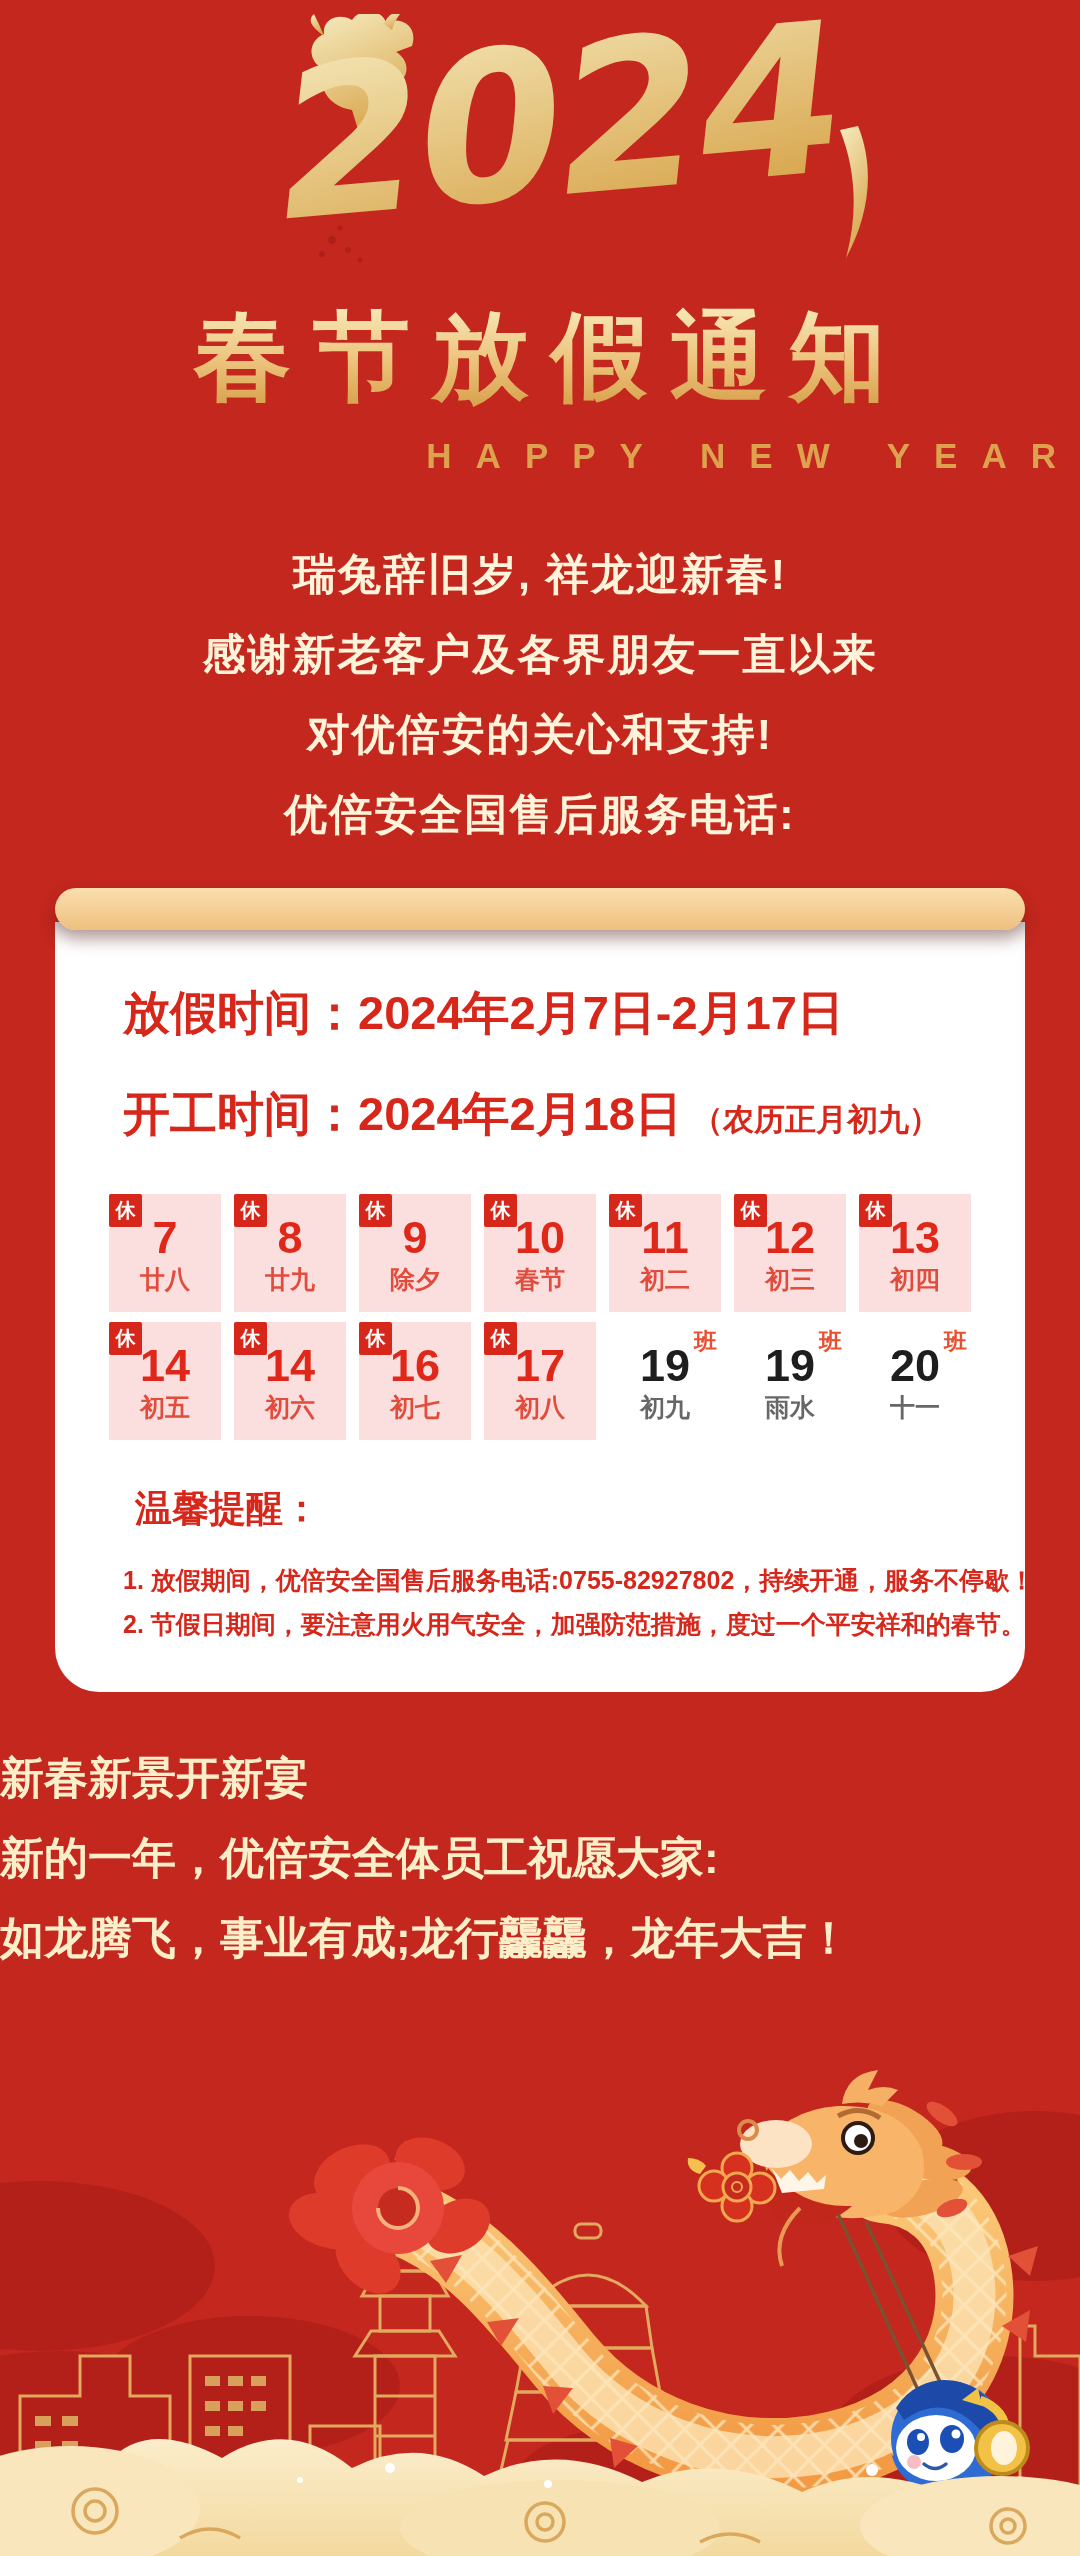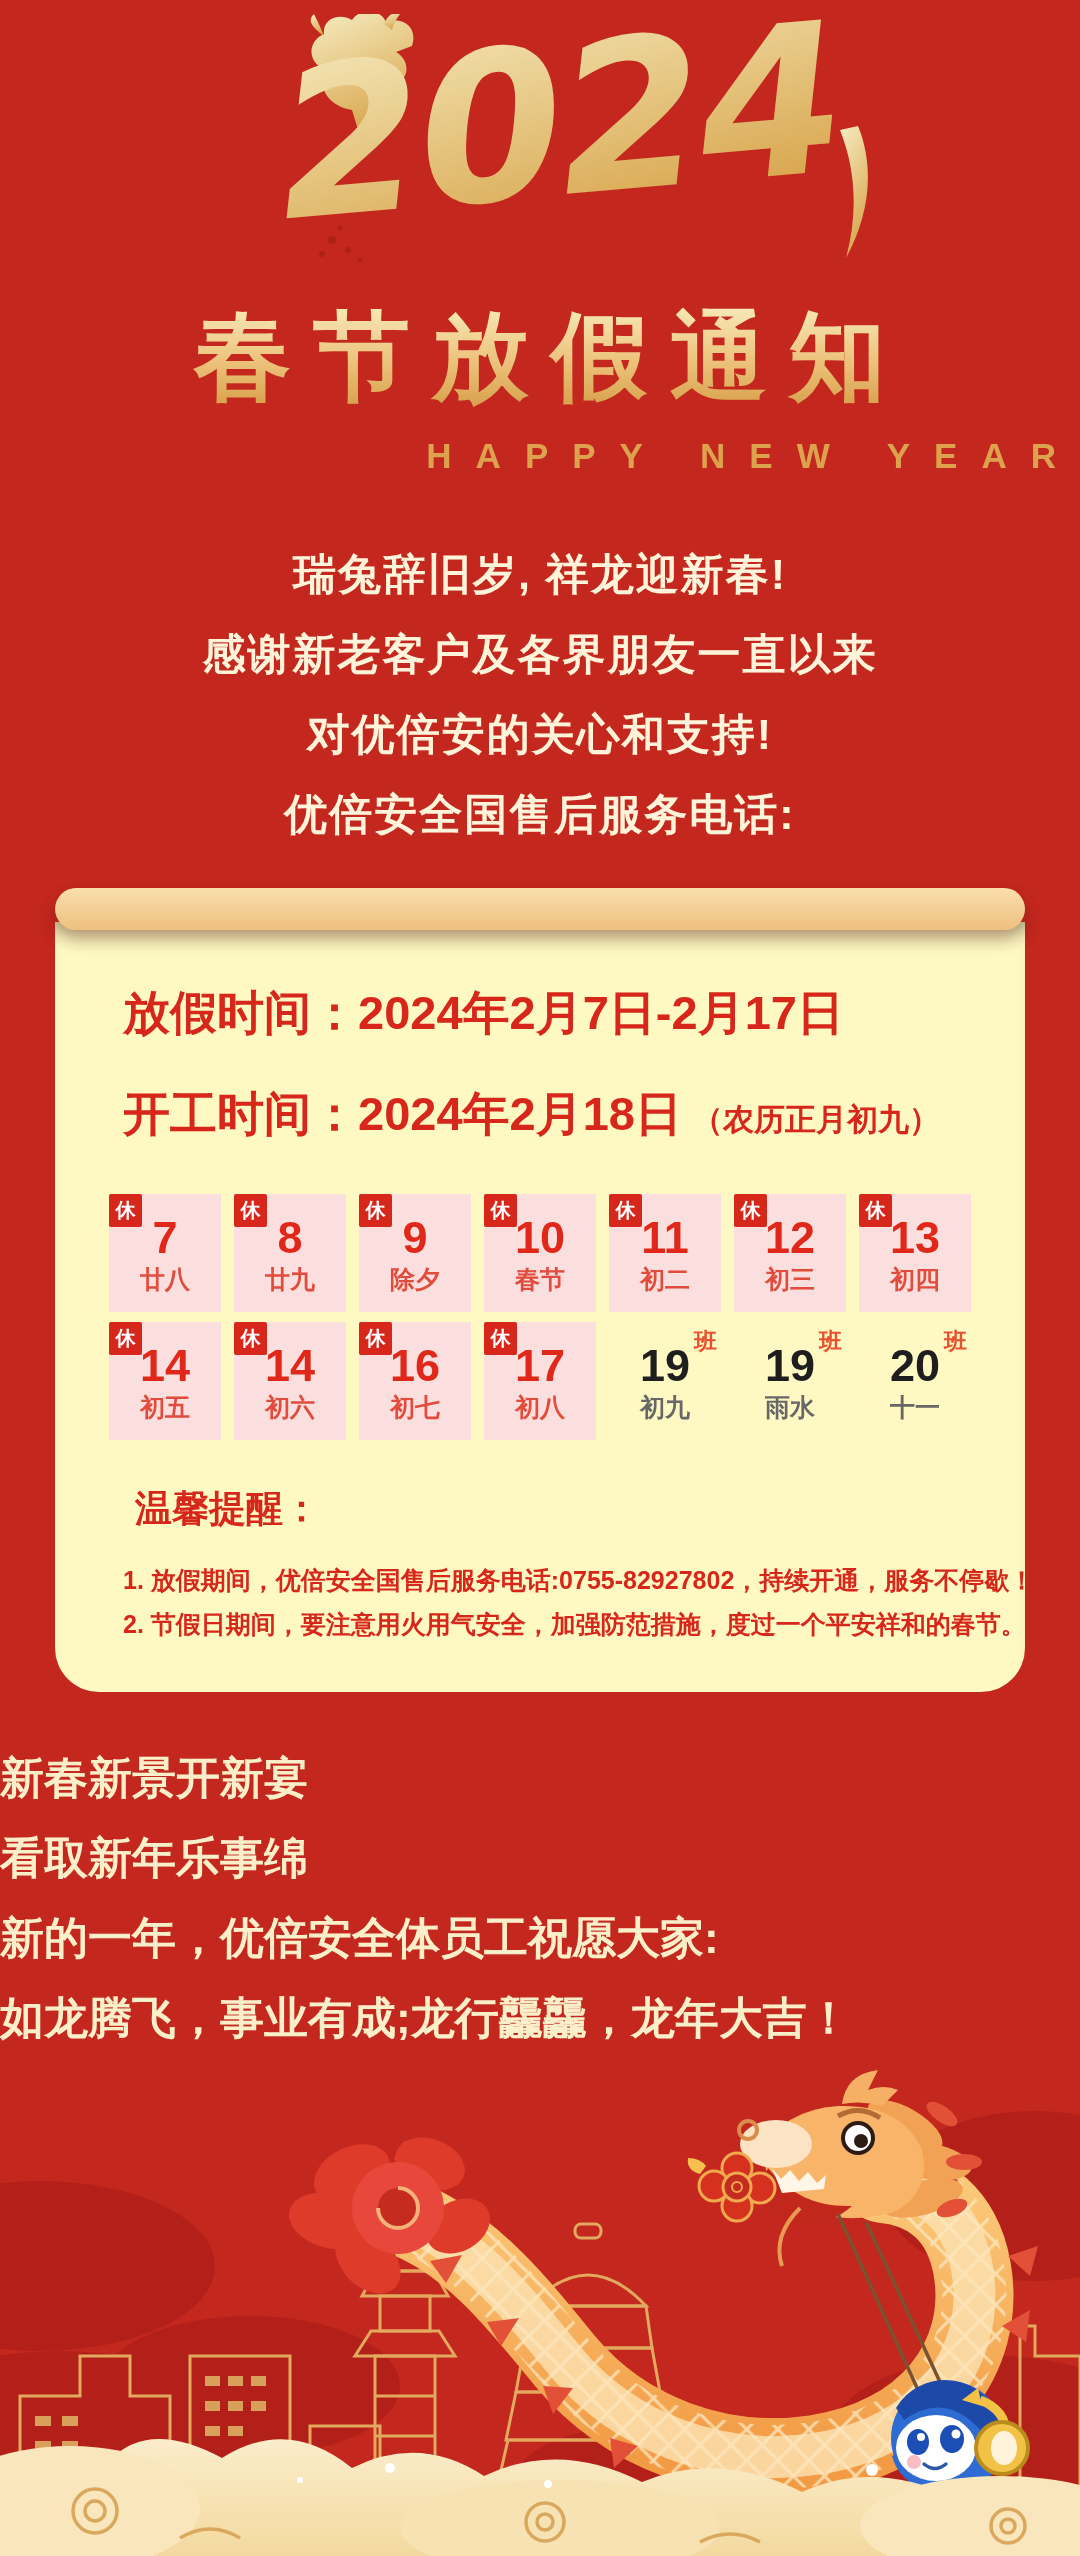--- a/index.html
+++ b/index.html
@@ -26,21 +26,21 @@
   }
 
   
   .card{width:970px;margin:34px auto 0;position:relative;}
   .card-tab{
     height:42px;border-radius:21px;position:relative;z-index:2;
     background:linear-gradient(180deg,#FADFAE 0%,#EEC07F 100%);
     box-shadow:0 10px 16px rgba(80,20,10,.35);
   }
   .card-body{
-    background:#fef9c3;border-radius:0 0 44px 44px;margin-top:-8px;
+    background:#ffffff;border-radius:0 0 44px 44px;margin-top:-8px;
     padding:60px 54px 46px;position:relative;z-index:1;
     box-shadow:inset 0 16px 20px -14px rgba(0,0,0,.28);
   }
   .time-line{
     display:flex;align-items:baseline;color:#D7261A;font-weight:800;
     font-size:47px;margin-left:14px;white-space:nowrap;
   }
   .time-line + .time-line{margin-top:38px;}
   .time-note{font-size:31px;font-weight:800;margin-left:10px;}
 
@@ -227,21 +227,20 @@
           <li>1. 放假期间，优倍安全国售后服务电话:0755-82927802，持续开通，服务不停歇！</li>
           <li>2. 节假日期间，要注意用火用气安全，加强防范措施，度过一个平安祥和的春节。</li>
         </ul>
       </div>
 
     </div>
   </div>
 
   <div class="wishes">
     <p>新春新景开新宴</p>
-    <p>看取新年乐事绵</p>
     <p>新的一年，优倍安全体员工祝愿大家:</p>
     <p>如龙腾飞，事业有成;龙行龘龘，龙年大吉！</p>
   </div>
 
   <svg class="footer-art" width="1080" height="500" viewBox="0 0 1080 500">
     <defs>
       <linearGradient id="gBody" x1="0" y1="0" x2="0" y2="1">
         <stop offset="0" stop-color="#FBC979"></stop>
         <stop offset="1" stop-color="#F29A44"></stop>
       </linearGradient>

